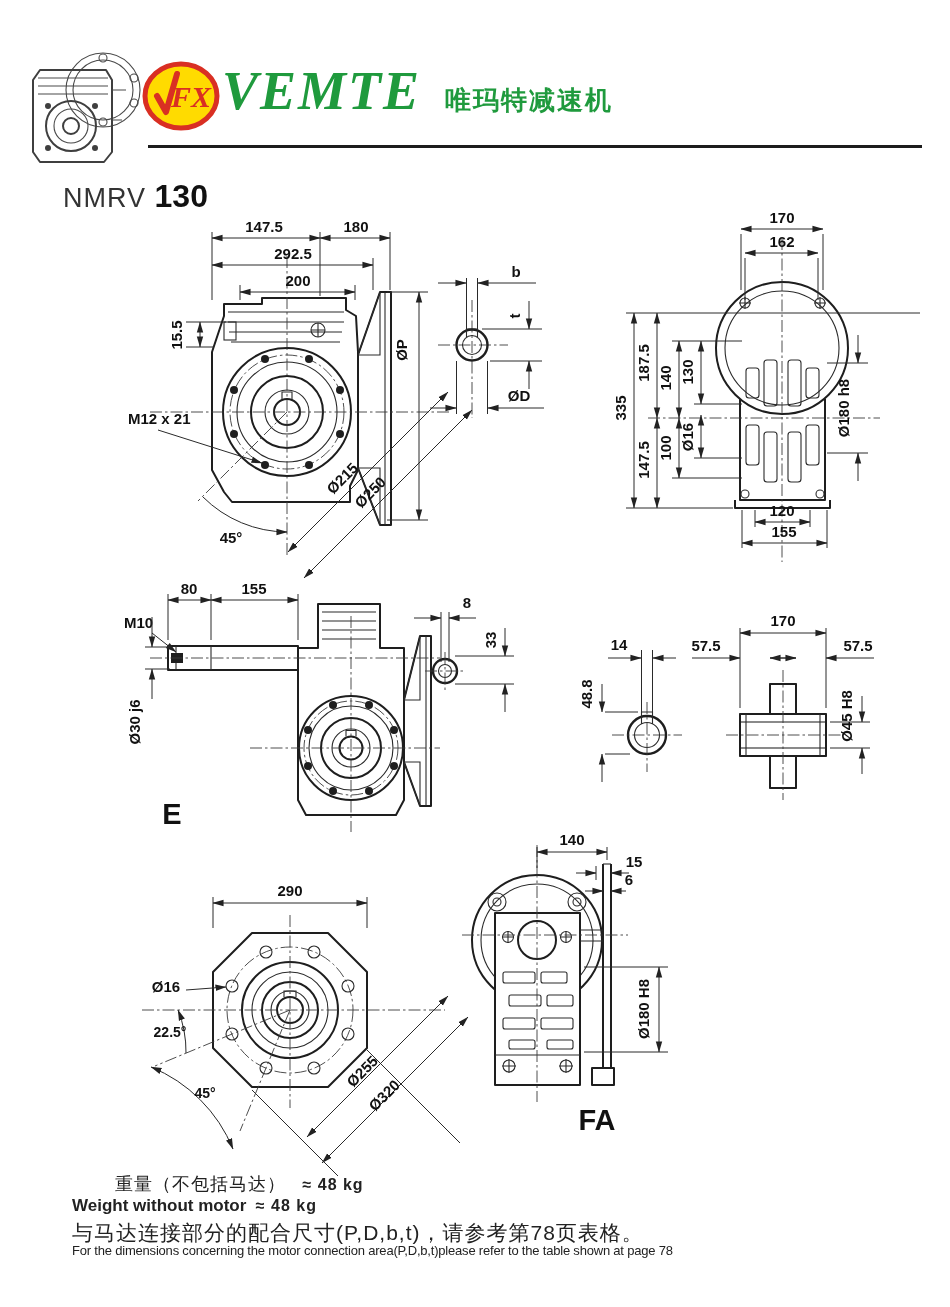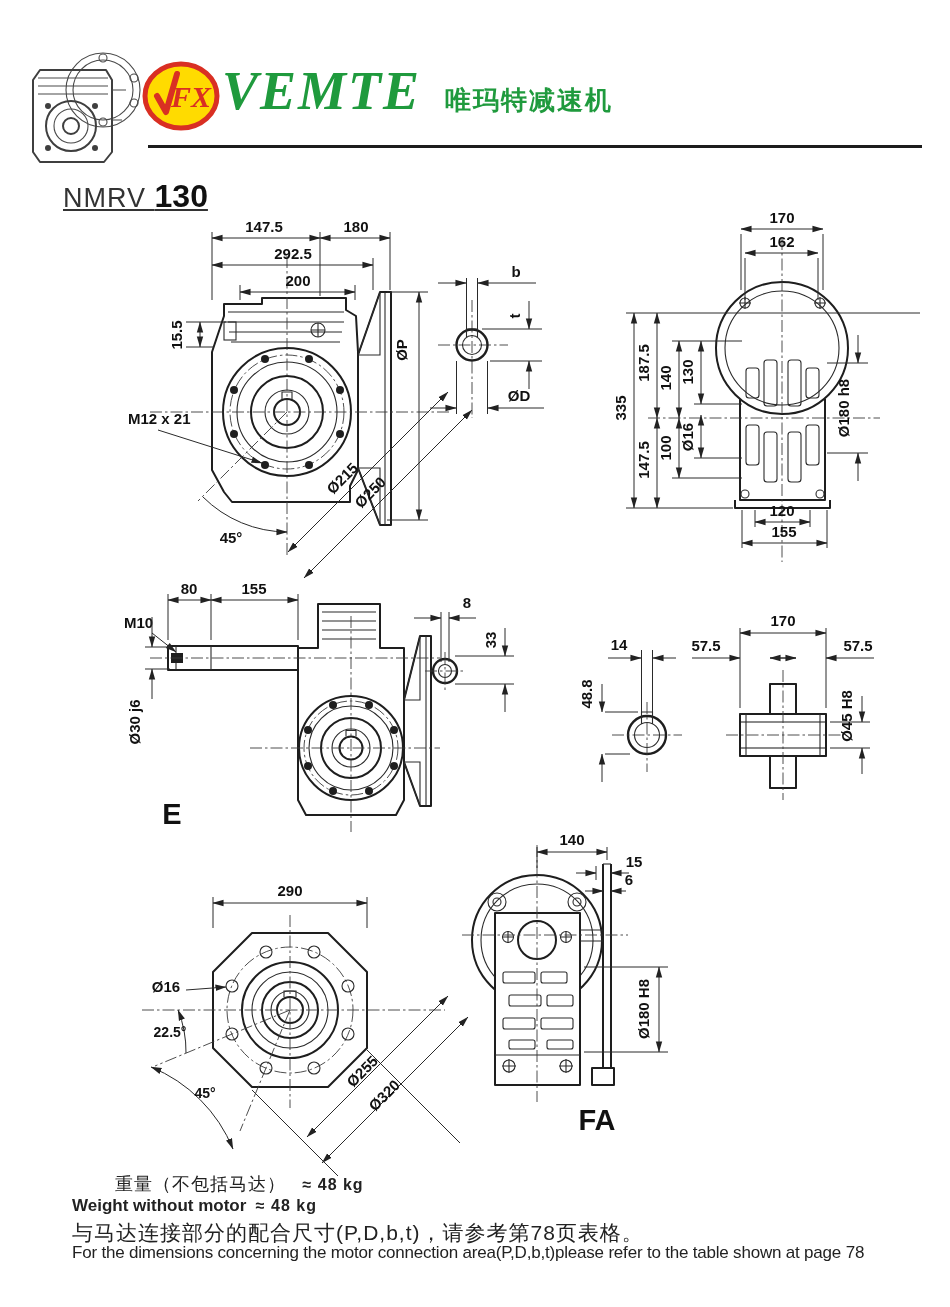--- a/index.html
+++ b/index.html
@@ -6,29 +6,29 @@
   body{width:950px;height:1307px;position:relative;background:#fff;overflow:hidden;
        font-family:"Liberation Sans",sans-serif;}
   .abs{position:absolute;}
   
   #brand{left:222px;top:60px;color:#1f9a3d;font-family:"Liberation Serif",serif;
          font-style:italic;font-weight:bold;font-size:54px;letter-spacing:2px;line-height:62px;}
   #brand-cn{font-size:26px;font-style:normal;font-family:"Liberation Serif",serif;
             letter-spacing:2px;margin-left:24px;font-weight:bold;}
   #rule{left:148px;top:145px;width:774px;height:3px;background:#1c1c1c;}
   
-  #title{left:63px;top:178px;color:#333;font-size:27px;letter-spacing:1px;text-decoration:underline;}
+  #title{left:63px;top:178px;color:#333;font-size:27px;letter-spacing:1px;}
   #title b{color:#111;font-size:32px;letter-spacing:0;}
   
   .foot{left:72px;color:#222;white-space:nowrap;}
   #f1{top:1172px;font-family:"Liberation Serif",serif;font-size:18px;letter-spacing:1px;margin-left:43px;}
   #f1 span.v, #f2 span.v{font-family:"Liberation Sans",sans-serif;font-weight:bold;font-size:16px;letter-spacing:1px;}
   #f2{top:1196px;font-weight:bold;font-size:17px;}
   #f3{top:1219px;font-family:Liberation Sans, sans-serif;font-size:21px;letter-spacing:1px;}
-  #f4{top:1243px;font-size:17px;letter-spacing:-0.2px;font-weight:500;}
+  #f4{top:1243px;font-size:13px;letter-spacing:-0.2px;font-weight:500;}
   
   .o2{stroke:#1e1e1e;stroke-width:2;fill:none;stroke-linejoin:round;}
   .o3{stroke:#1e1e1e;stroke-width:2.4;fill:none;}
   .t{stroke:#2a2a2a;stroke-width:1.1;fill:none;}
   .d{stroke:#2a2a2a;stroke-width:1;fill:none;}
   .cl{stroke:#3a3a3a;stroke-width:0.9;fill:none;stroke-dasharray:12 3 2.5 3;}
   .dot{fill:#1e1e1e;stroke:none;}
   .wh{fill:#fff;}
   .dt{font:bold 15px "Liberation Sans",sans-serif;fill:#111;text-anchor:middle;}
   .dts{font:bold 14px "Liberation Sans",sans-serif;fill:#111;text-anchor:middle;}

